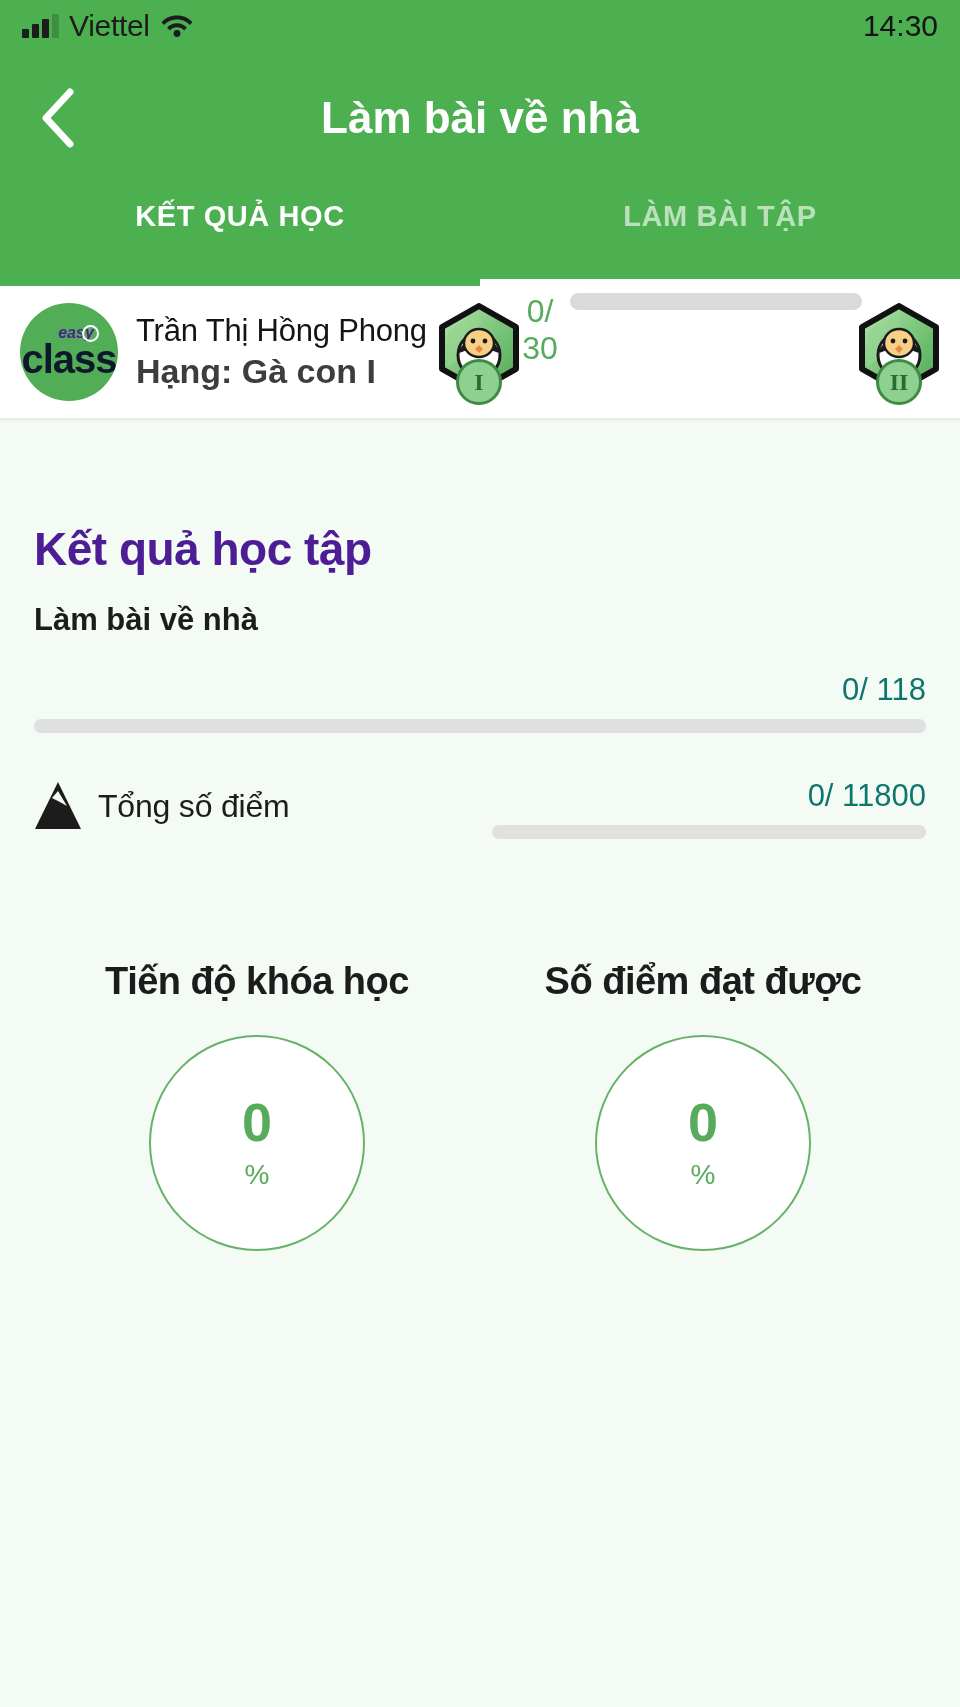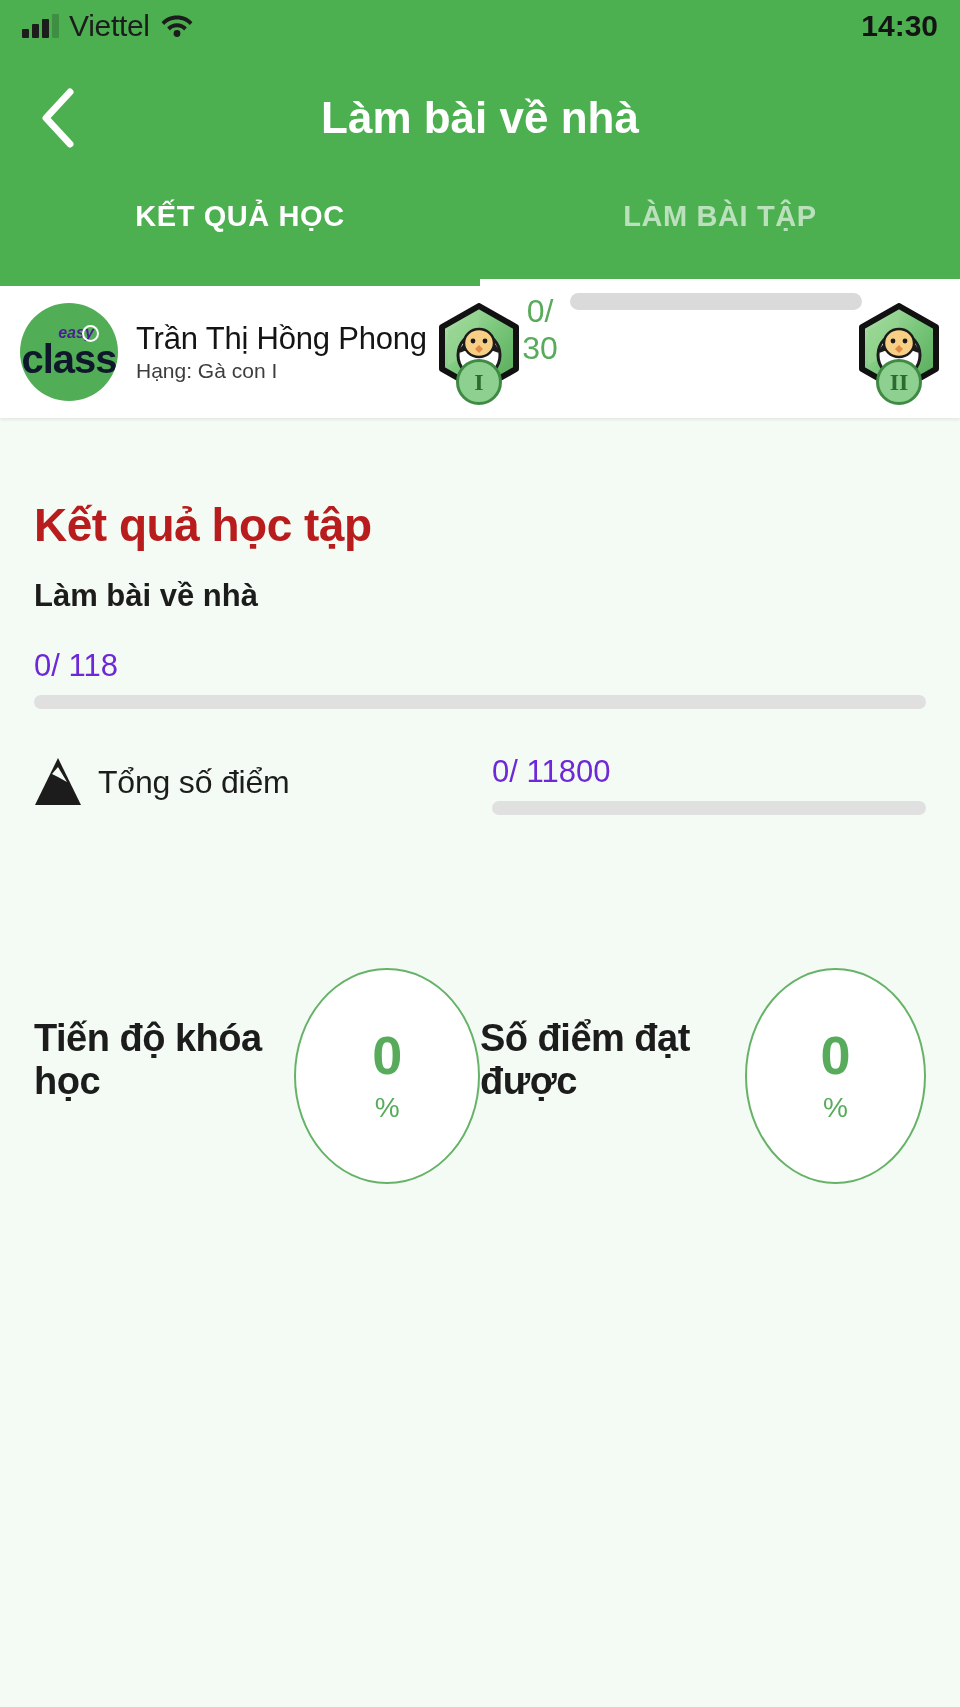--- a/index.html
+++ b/index.html
@@ -32,21 +32,21 @@
   .sb-center { flex: 0 0 auto; display: flex; justify-content: center; }
   .sb-right { flex: 1 1 0; display: flex; align-items: center; justify-content: flex-end; gap: 12px; }
   .sb-text {
     font-size: 30px;
     font-weight: 400;
     letter-spacing: -0.3px;
     color: #1c1c1c;
   }
   .sb-time {
     font-size: 30px;
-    font-weight: 700;
+    font-weight: 400;
     color: #141414;
     letter-spacing: 0px;
   }
   .bars { display: flex; align-items: flex-end; gap: 3px; height: 24px; }
   .bars i { display: block; width: 7px; background: #1c1c1c; border-radius: 1px; }
   .bars i:nth-child(1) { height: 9px; }
   .bars i:nth-child(2) { height: 14px; }
   .bars i:nth-child(3) { height: 19px; }
   .bars i:nth-child(4) { height: 24px; background: #3f8f43; }
   .battery {
@@ -168,24 +168,24 @@
   }
   .ident { margin-left: 18px; width: 300px; flex: 0 0 auto; }
   .ident .name {
     font-size: 31px;
     font-weight: 400;
     color: #141414;
     line-height: 1.13;
     letter-spacing: -0.2px;
   }
   .ident .rank {
-    font-size: 21px;
+    font-size: 34px;
     color: #3d3d3d;
     margin-top: 3px;
-    font-weight: 400;
+    font-weight: 700;
   }
 
   .rankbar {
     flex: 1 1 auto;
     display: flex;
     align-items: center;
     position: relative;
     height: 118px;
   }
   .badge {
@@ -233,22 +233,22 @@
     border-radius: 9px;
     width: 100%;
   }
   .rb-track .fill { height: 100%; width: 0%; background: #4caf50; border-radius: 9px; }
 
   
   .content { padding: 0 34px; }
   .section-title {
     font-size: 46px;
     font-weight: 700;
-    color: #b91c1c;
-    margin-top: 80px;
+    color: #4c1d95;
+    margin-top: 104px;
     letter-spacing: -0.5px;
   }
   .section-sub {
     font-size: 31px;
     font-weight: 700;
     color: #1c1c1c;
     margin-top: 26px;
   }
 
   .stat-row {
@@ -271,38 +271,39 @@
   .stat-label {
     font-size: 32px;
     color: #1c1c1c;
     letter-spacing: -0.2px;
   }
   .stat-right {
     flex: 1 1 auto;
     padding-top: 2px;
   }
   .stat-value {
-    color: #6d28d9;
+    text-align: right;
+    color: #0f766e;
     font-size: 31px;
     line-height: 1;
   }
   .stat-track {
     margin-top: 14px;
     height: 14px;
     background: #e0e0e0;
     border-radius: 7px;
   }
   .stat-track .fill { height: 100%; width: 0%; background: #4caf50; border-radius: 7px; }
 
   
   .gauges {
     display: flex;
     margin-top: 110px;
   }
-  .gauge { flex: 1 1 50%; display: flex; flex-direction: row; align-items: center; }
+  .gauge { flex: 1 1 50%; display: flex; flex-direction: column; align-items: center; }
   .gauge-title {
     font-size: 38px;
     font-weight: 700;
     color: #1c1c1c;
     letter-spacing: -0.5px;
   }
   .dial {
     margin-top: 32px;
     width: 216px; height: 216px;
     border-radius: 50%;

